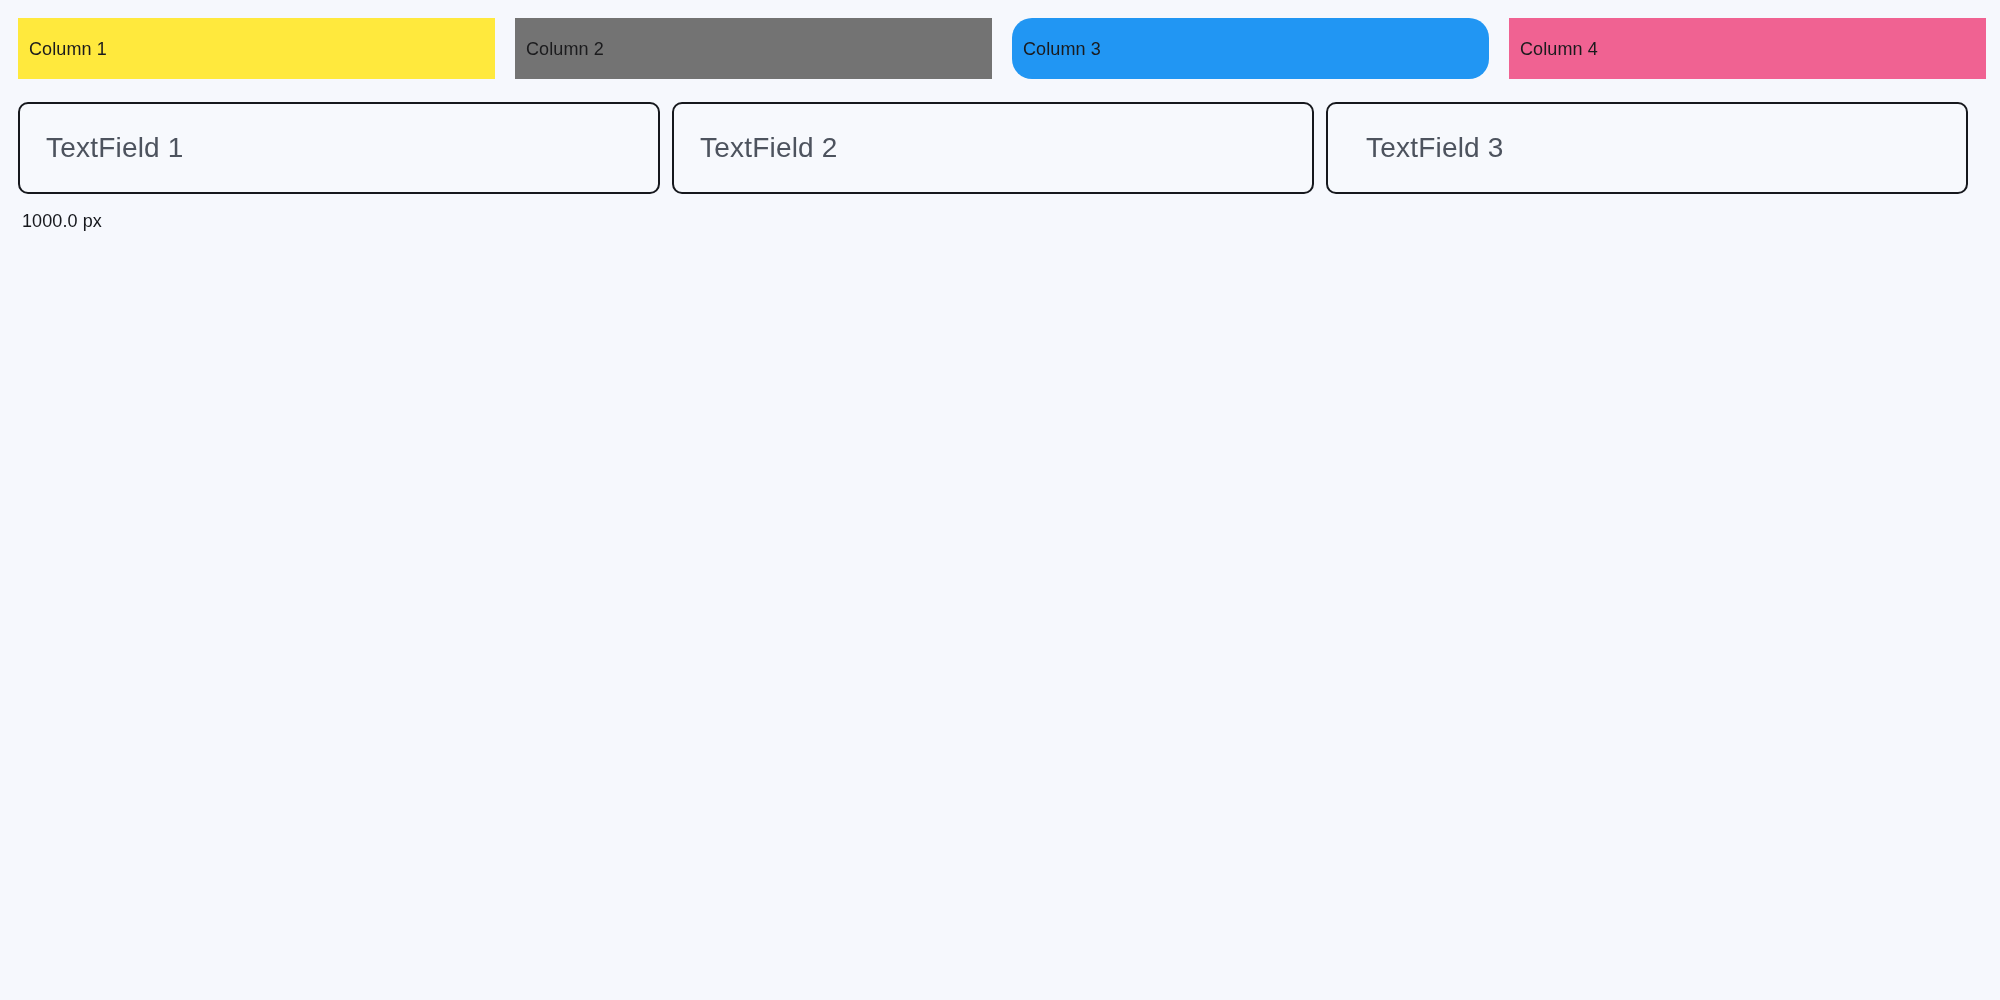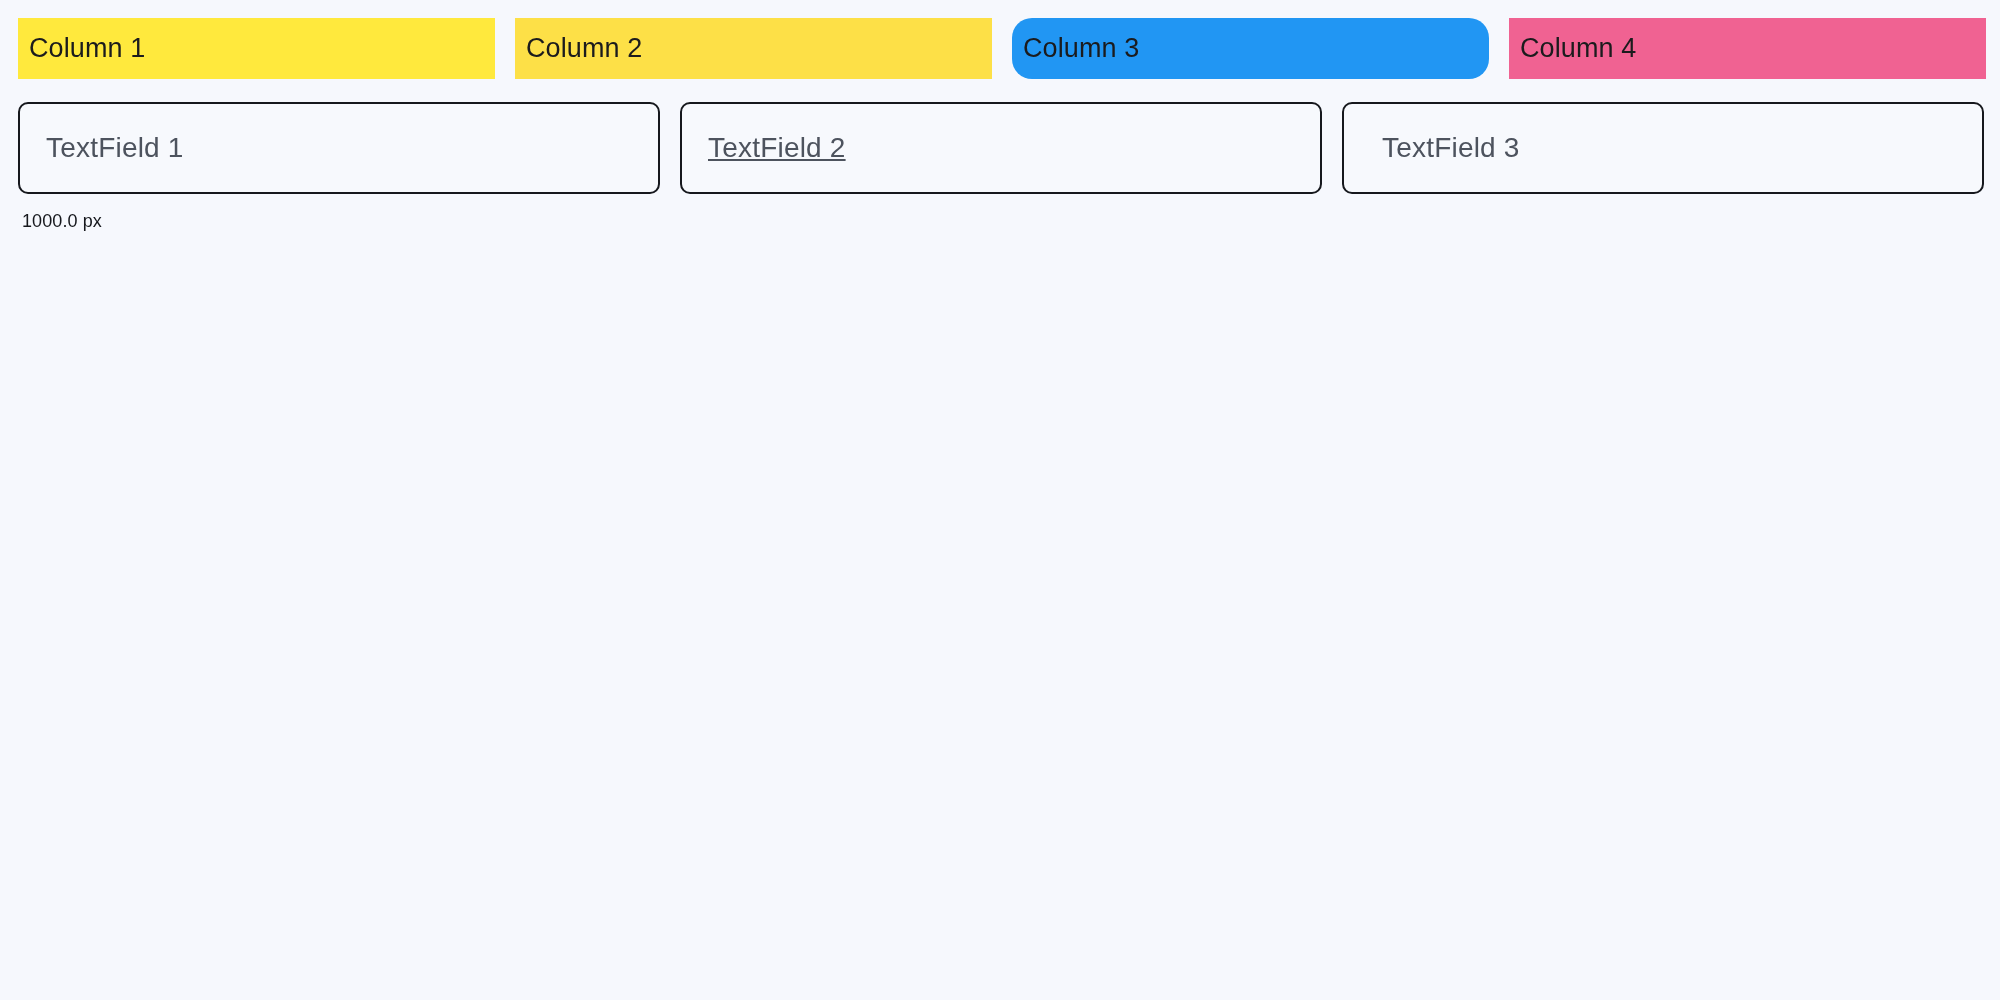--- a/index.html
+++ b/index.html
@@ -27,38 +27,38 @@
     padding: 18px 18px 0 18px;
     gap: 20px;
   }
 
   .column-block {
     height: 61px;
     display: flex;
     align-items: center;
     padding-left: 11px;
     color: #1b1b1d;
-    font-size: 27px;
+    font-size: 18px;
     line-height: 1;
     letter-spacing: 0.1px;
     white-space: nowrap;
     overflow: hidden;
   }
 
   .column-block.c1 { flex: 0 0 477px; }
   .column-block.c2 { flex: 0 0 477px; }
   .column-block.c3 { flex: 0 0 477px; border-radius: 20px; }
   .column-block.c4 { flex: 0 0 477px; align-items: center; }
 
   
   .fields-row {
     display: flex;
     align-items: flex-start;
     padding: 23px 18px 0 18px;
-    gap: 20px;
+    gap: 12px;
   }
 
   .textfield {
     height: 92px;
     flex: 0 0 642px;
     border: 2px solid #16181d;
     border-radius: 10px;
     background: #f7f9fd;
     display: flex;
     align-items: center;
@@ -94,36 +94,36 @@
 </style>
 </head>
 <body>
 
 <div id="app-root" style="background: rgb(246, 248, 253);">
 
   <div class="columns-row">
     <div class="column-block c1" style="background-color: rgb(255, 233, 61); color: rgb(27, 27, 29);">
       <span>Column 1</span>
     </div>
-    <div class="column-block c2" style="background-color: #fde047; color: rgb(27, 27, 29);">
+    <div class="column-block c2" style="background-color: #737373; color: rgb(27, 27, 29);">
       <span>Column 2</span>
     </div>
     <div class="column-block c3" style="background-color: rgb(33, 150, 243); color: rgb(27, 27, 29);">
       <span>Column 3</span>
     </div>
     <div class="column-block c4" style="background-color: rgb(240, 98, 146); color: rgb(27, 27, 29);">
       <span>Column 4</span>
     </div>
   </div>
 
   <div class="fields-row">
     <div class="textfield" style="border-color: rgb(22, 24, 29);">
       <span class="placeholder-text" style="color: rgb(77, 83, 94);">TextField 1</span>
     </div>
-    <div class="textfield" style="border-color: rgb(22, 24, 29); text-decoration: underline;">
+    <div class="textfield" style="border-color: rgb(22, 24, 29);">
       <span class="placeholder-text" style="color: rgb(77, 83, 94);">TextField 2</span>
     </div>
     <div class="textfield" style="border-color: rgb(22, 24, 29);">
       <span class="placeholder-text" style="color: rgb(77, 83, 94); margin-left: 12px;">TextField 3</span>
     </div>
   </div>
 
   <div class="status-row">
     <span class="status-label">1000.0 px</span>
   </div>

